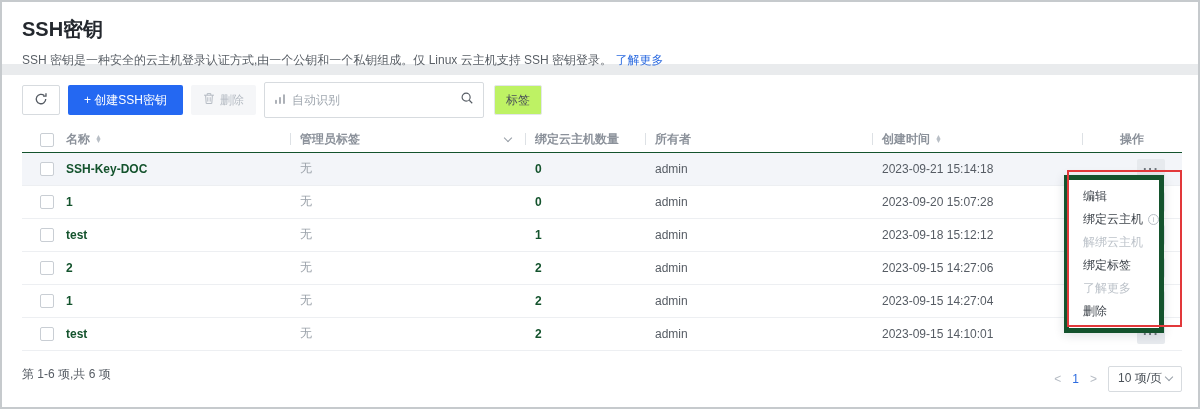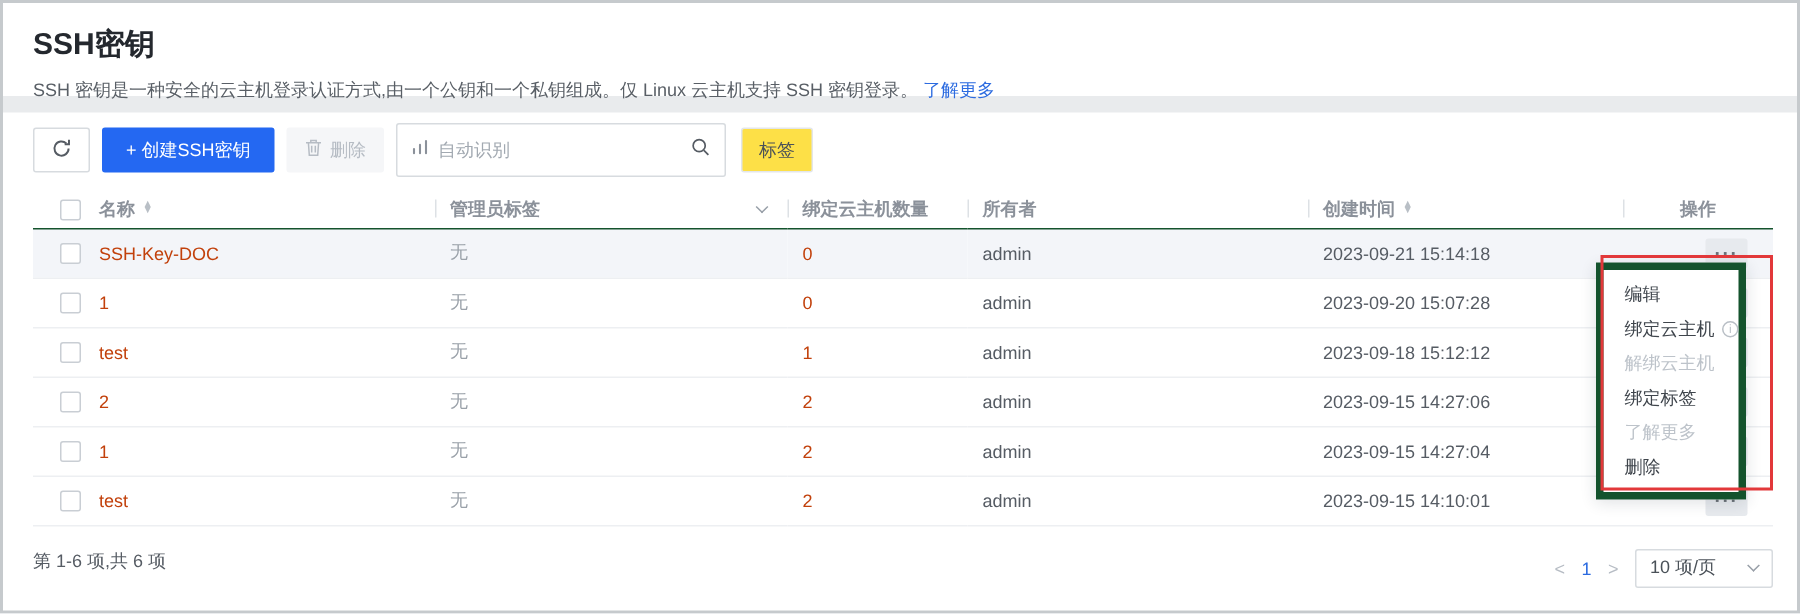--- a/index.html
+++ b/index.html
@@ -25,33 +25,33 @@
   .btn-refresh{ width:38px; border:1px solid #d7dbdf; background:#fff; margin-right:8px; }
   .btn-create{ padding:0 16px; background:#2468f2; color:#fff; border:none; margin-right:8px; }
   .btn-delete{ padding:0 12px; background:#f5f6f8; color:#b6bcc4; border:none;
                margin-right:8px; gap:5px; cursor:default; }
   .search-box{ width:220px; height:30px; border:1px solid #d7dbdf; border-radius:2px;
                display:flex; align-items:center; padding:17px 9px; gap:6px; margin-right:10px;
                background:#fff; }
   .search-input{ border:none; outline:none; flex:1; font-size:12px; color:#333;
                  font-family:inherit; min-width:0; }
   .search-input::placeholder{ color:#a2a9b1; }
-  .btn-tag{ padding:0 11px; background:#fde047; border:1px solid #e3e6ea; color:#4a5158; }
+  .btn-tag{ padding:0 11px; background:#bef264; border:1px solid #e3e6ea; color:#4a5158; }
 
   
   table{ border-collapse:collapse; table-layout:fixed; width:1160px; }
   th{ height:25px; font-size:12px; font-weight:bold; color:#8b919a; text-align:left;
       vertical-align:middle; position:relative; border-bottom:1px solid #14532d; }
   th.sep::before{ content:""; position:absolute; left:0; top:50%; transform:translateY(-50%);
                   width:1px; height:12px; background:#dde1e5; }
   .th-inner{ display:flex; align-items:center; gap:5px; }
   .th-pad{ padding-left:6px; } .th-pad2{ padding-left:10px; }
   td{ height:33px; border-bottom:1px solid #edeff2; font-size:12px; color:#565c64; }
   tr.highlight td{ background:#f3f5f9; }
-  .link{ color:#c2410c; cursor:pointer; }
+  .link{ color:#14532d; cursor:pointer;font-weight:bold; }
   .muted{ color:#9aa1a9; }
   .cell-pad{ padding-left:6px; } .cell-pad2{ padding-left:10px; }
   .checkbox{ width:14px; height:14px; border:1px solid #c9ced4; border-radius:2px;
              background:#fff; display:inline-block; vertical-align:middle; cursor:pointer; }
   .check-cell{ padding-left:18px; }
   .sorter{ display:inline-flex; flex-direction:column; line-height:0.55; cursor:pointer; }
   .sorter span{ font-size:7px; color:#b9bfc6; }
   .chevron{ width:6px; height:6px; border-right:1.4px solid #979ea7;
             border-bottom:1.4px solid #979ea7; transform:rotate(45deg);
             display:inline-block; margin-top:-3px; cursor:pointer; }
@@ -76,21 +76,21 @@
                     border:2px solid #e2383a; z-index:6; pointer-events:none; }
 
   
   .footer{ display:flex; justify-content:space-between; 
            width:1160px; padding:15px 0; }
   .summary{ font-size:12px; color:#565c64; }
   .pager{ display:flex; align-items:center; gap:11px; }
   .pg-arrow{ color:#b6bcc4; font-size:12px; cursor:pointer; }
   .pg-num{ color:#2c6be0; font-size:12px; cursor:pointer; }
   .page-size{ height:26px; border:1px solid #d7dbdf; border-radius:2px; display:flex;
-              align-items:center; gap:22px; padding:0 9px; font-size:12px; color:#4a5158;
+              align-items:center; gap:4px; padding:0 9px; font-size:12px; color:#4a5158;
               cursor:pointer; background:#fff; }
 </style>
 </head>
 <body>
 
 <div class="frame">
 
   <div class="header">
     <div class="page-title">SSH密钥</div>
     <div class="page-subtitle">

